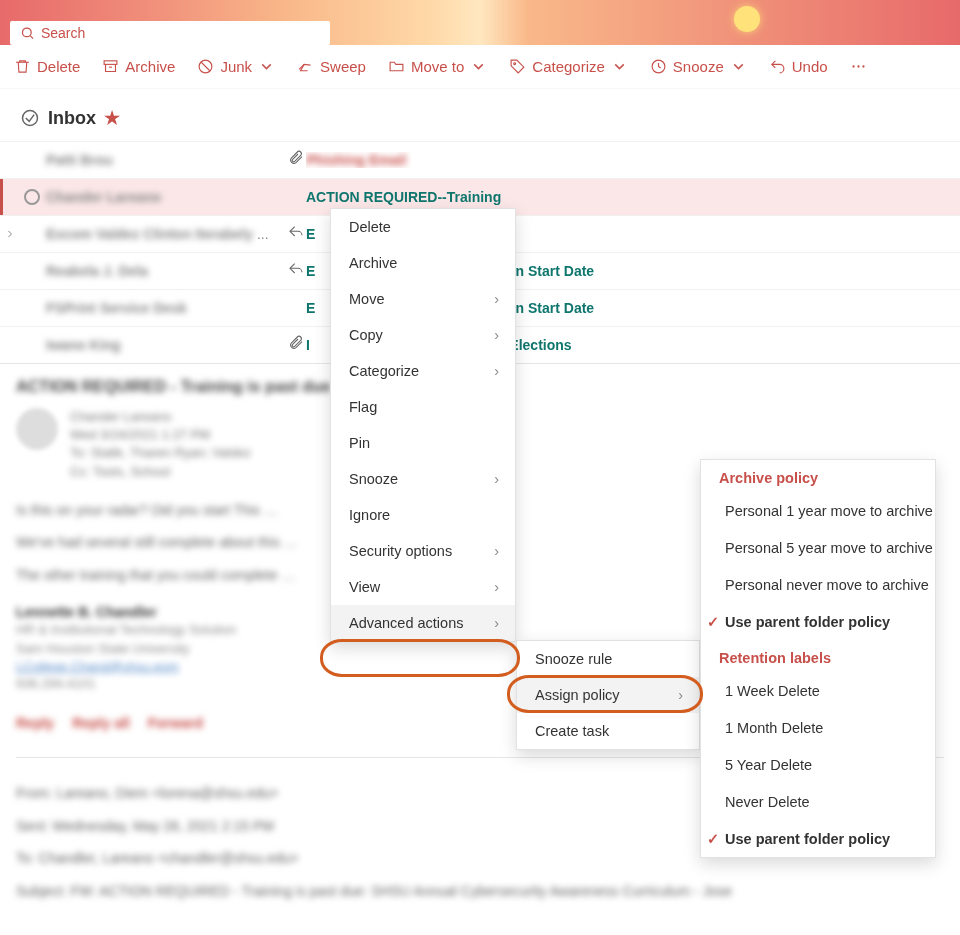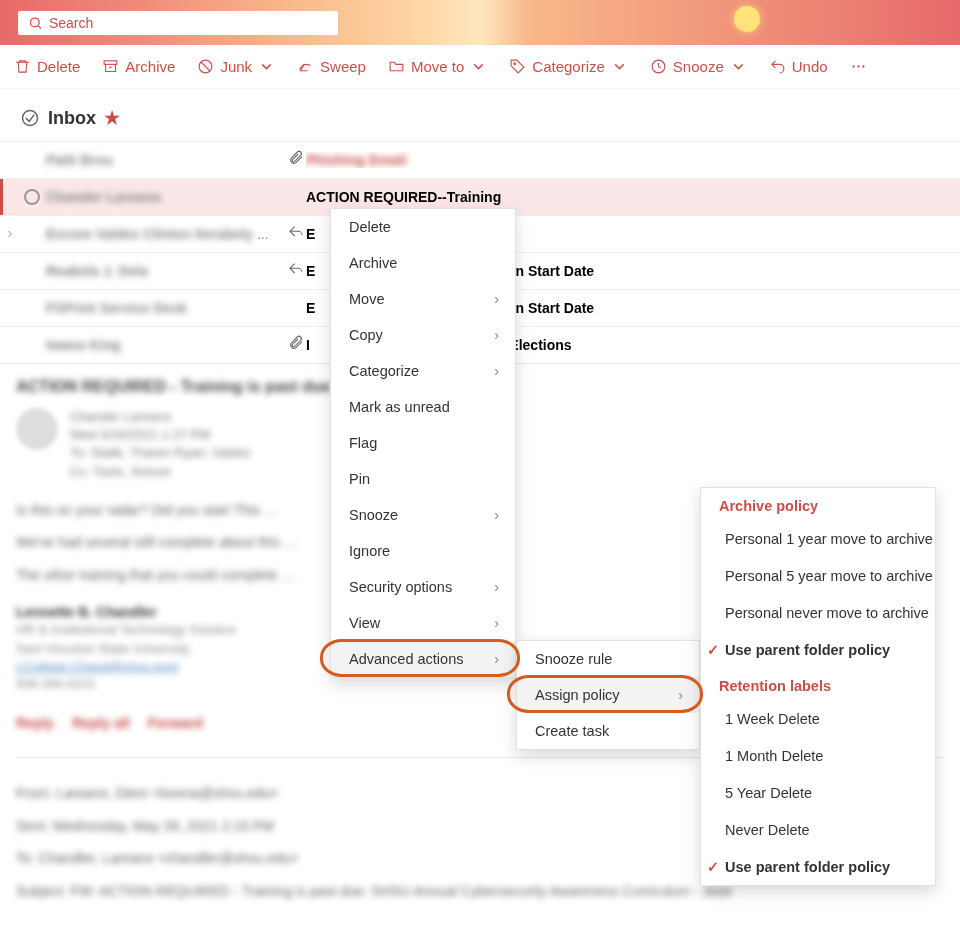--- a/index.html
+++ b/index.html
@@ -1,17 +1,17 @@
 <!DOCTYPE html>
 <html><head>
 <meta charset="utf-8">
 <style>
   * { box-sizing: border-box; margin: 0; padding: 0; }
   body { font-family: "Segoe UI", -apple-system, sans-serif; font-size: 14px; color: #333; width: 960px; height: 935px; overflow: hidden; background: #fff; }
-  .banner { position: relative; height: 45px; background: linear-gradient(90deg, #e76a6a 0%, #f08d7a 15%, #f9b889 30%, #ffd9a8 45%, #ffe7c0 50%, #f9b889 55%, #e76a6a 100%); display: flex; align-items: center; padding-left: 18px; }
+  .banner { position: relative; height: 45px; background: linear-gradient(90deg, #e76a6a 0%, #f08d7a 15%, #f9b889 30%, #ffd9a8 45%, #ffe7c0 50%, #f9b889 55%, #e76a6a 100%); display: flex; align-items: flex-end; padding-left: 10px; }
   .sun { position: absolute; right: 200px; top: 6px; width: 26px; height: 26px; border-radius: 50%; background: #ffe279; box-shadow: 0 0 8px rgba(255,226,121,.8); }
   .search-wrap { background: #fff; border-radius: 2px; padding: 4px 10px; display: flex; align-items: center; gap: 6px; width: 320px; position: relative; z-index: 1; }
   .search-wrap svg { width: 16px; height: 16px; color: #c8504b; }
   .search-wrap input { border: none; outline: none; font-size: 14px; width: 100%; color: #c8504b; }
   .search-wrap input::placeholder { color: #c8504b; }
   .toolbar { height: 44px; display: flex; align-items: center; padding: 0 14px; gap: 22px; color: #c8504b; border-bottom: 1px solid rgba(0,0,0,.03); }
   .t-btn { display: flex; align-items: center; gap: 6px; cursor: pointer; font-size: 15px; }
   .t-btn svg { width: 17px; height: 17px; }
   .chev { width: 12px; height: 12px; }
   .folder-hdr { padding: 18px 18px 12px 20px; display: flex; align-items: center; gap: 8px; font-size: 18px; font-weight: 600; }
@@ -44,31 +44,31 @@
   .actions-row span { color:#c8504b; filter:blur(3px); font-weight:600; }
   .quoted { border-top:1px solid #e6e6e6; padding-top:14px; }
 
   
   .menu { position: absolute; background:#fff; border:1px solid #e2e2e2; box-shadow: 0 6px 16px rgba(0,0,0,.15); font-size:14.5px; z-index: 50; }
   .menu .mi { padding: 8px 16px 8px 18px; display:flex; align-items:center; justify-content:space-between; gap:30px; cursor:pointer; white-space:nowrap; height:36px; }
   .menu .mi:hover, .menu .mi.hov { background:#f3f3f3; }
   .menu .arrow { color:#888; }
   .ctx     { left: 330px; top: 208px; width: 186px; }
   .sub1    { left: 516px; top: 640px; width: 184px; }
-  .sub2    { left: 700px; top: 459px; width: 236px; margin-top: 28px; }
+  .sub2    { left: 700px; top: 459px; width: 236px; }
   .sub2 .sect { color:#c8504b; font-weight:600; padding:10px 18px 6px; }
   .sub2 .mi { height: 37px; }
   .check { position:absolute; left:6px; color:#c8504b; font-weight:700; }
   .sub2 .mi { position:relative; padding-left: 24px; }
 
   .highlight { position:absolute; border:3px solid #d35c1f; border-radius: 22px / 18px; pointer-events:none; z-index:60; }
   .hl1 { left:320px; top:639px; width:200px; height:38px; }
   .hl2 { left:507px; top:675px; width:196px; height:38px; }
 
-  .subj-bold { font-weight:600; color:#000000; }
+  .subj-bold { font-weight:600; color:#0f766e; }
   .subj-red  { color:#c8504b; font-weight:600; }
 </style>
 </head>
 <body>
 
 <div class="banner">
   <div class="sun"></div>
   <div class="search-wrap">
     <svg viewBox="0 0 24 24" fill="none" stroke="currentColor" stroke-width="2">
         <circle cx="11" cy="11" r="7"></circle>
@@ -269,23 +269,20 @@
     </div>
   <div class="mi">
       <span>Copy</span>
       <span class="arrow">›</span>
     </div>
   <div class="mi">
       <span>Categorize</span>
       <span class="arrow">›</span>
     </div>
   <div class="mi">
-      <span>Mark as unread</span>
-    </div>
-  <div class="mi">
       <span>Flag</span>
     </div>
   <div class="mi">
       <span>Pin</span>
     </div>
   <div class="mi">
       <span>Snooze</span>
       <span class="arrow">›</span>
     </div>
   <div class="mi">

